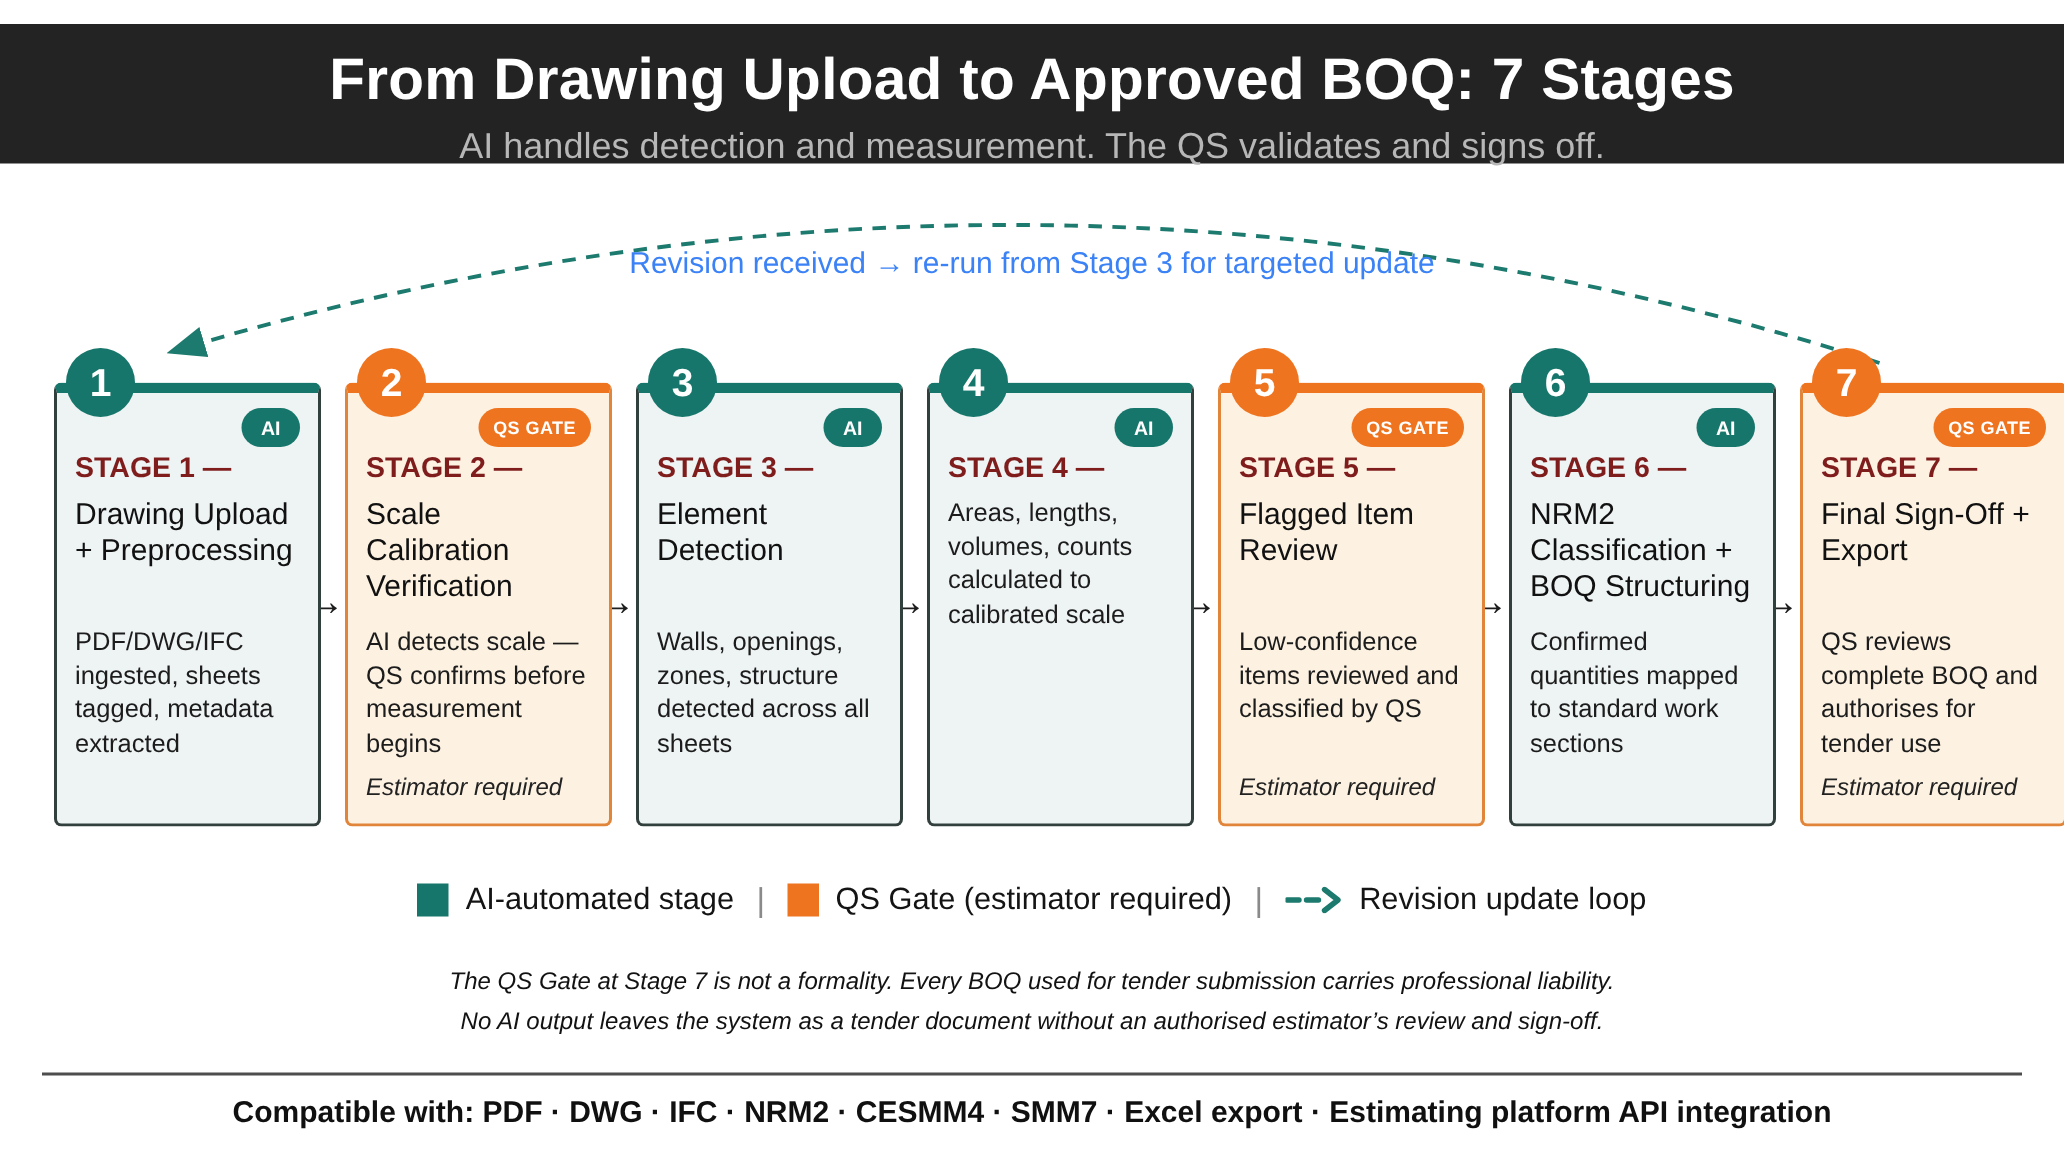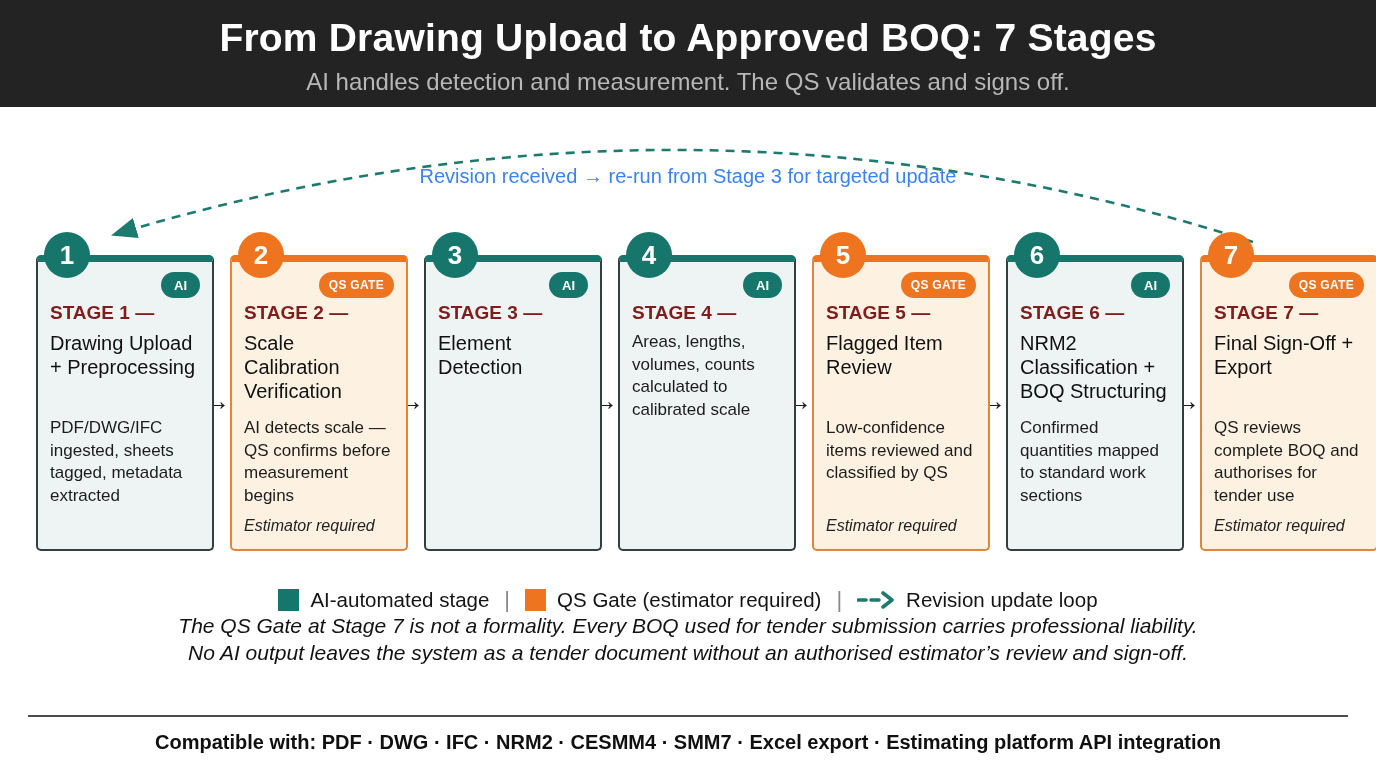--- a/index.html
+++ b/index.html
@@ -9,21 +9,21 @@
     --subtitle:#b7b7b7; --text-dark:#1a1a1a;
   }
   *{margin:0;padding:0;box-sizing:border-box;}
   html,body{width:1376px;height:768px;}
   body{
     font-family:"Liberation Sans","DejaVu Sans",sans-serif;
     background:#ffffff; color:var(--text-dark); position:relative; overflow:hidden;
   }
   
   .header{
-    position:absolute; top:0; left:0; width:1376px; height:107px;
+    position:absolute; top:16px; left:0; width:1376px; height:93px;
     background:var(--header-bg); text-align:center;
   }
   .header h1{
     padding-top:16px; font-size:39px; font-weight:700; color:#ffffff; letter-spacing:.2px;
   }
   .header .subtitle{
     margin-top:8px; font-size:24px; color:var(--subtitle); font-weight:400;
   }
   
   .loop-svg{position:absolute; top:140px; left:0; width:1376px; height:115px;}
@@ -72,22 +72,22 @@
     display:flex; align-items:center; justify-content:center; gap:11px;
     font-size:20.5px; color:#141414;
   }
   .legend .swatch{width:21px; height:22px; display:inline-block;}
   .legend .swatch.ai{background:var(--teal);}
   .legend .swatch.qs{background:var(--orange);}
   .legend .sep{color:#8a8a8a; font-size:22px; padding:0 4px;}
   .legend svg{display:block;}
   
   .disclaimer{
-    position:absolute; top:612px; left:0; width:1376px; text-align:center;
-    font-style:italic; font-size:21px; line-height:27px; color:#121212;
+    position:absolute; top:641px; left:0; width:1376px; text-align:center;
+    font-style:italic; font-size:16px; line-height:27px; color:#121212;
   }
   
   .divider{position:absolute; top:715px; left:28px; width:1320px; height:2px; background:#4d4d4d;}
   .footer{
     position:absolute; top:731px; left:0; width:1376px; text-align:center;
     font-size:20px; font-weight:700; color:#101010;
   }
 </style>
 </head>
 <body>
@@ -140,20 +140,21 @@
   <div class="flow-arrow">→</div>
 
   <div class="card-wrap">
     <div class="num-circle ai">3</div>
     <div class="card ai">
       <div class="badge-row">
           <span class="pill ai">AI</span>
         </div>
       <div class="stage-label">STAGE 3 —</div>
       <div class="stage-title">Element Detection</div>
+      <div class="stage-body">Walls, openings, zones, structure detected across all sheets</div>
       <div class="stage-note"></div>
     </div>
   </div>
 
   <div class="flow-arrow">→</div>
 
   <div class="card-wrap">
     <div class="num-circle ai">4</div>
     <div class="card ai">
       <div class="badge-row">

